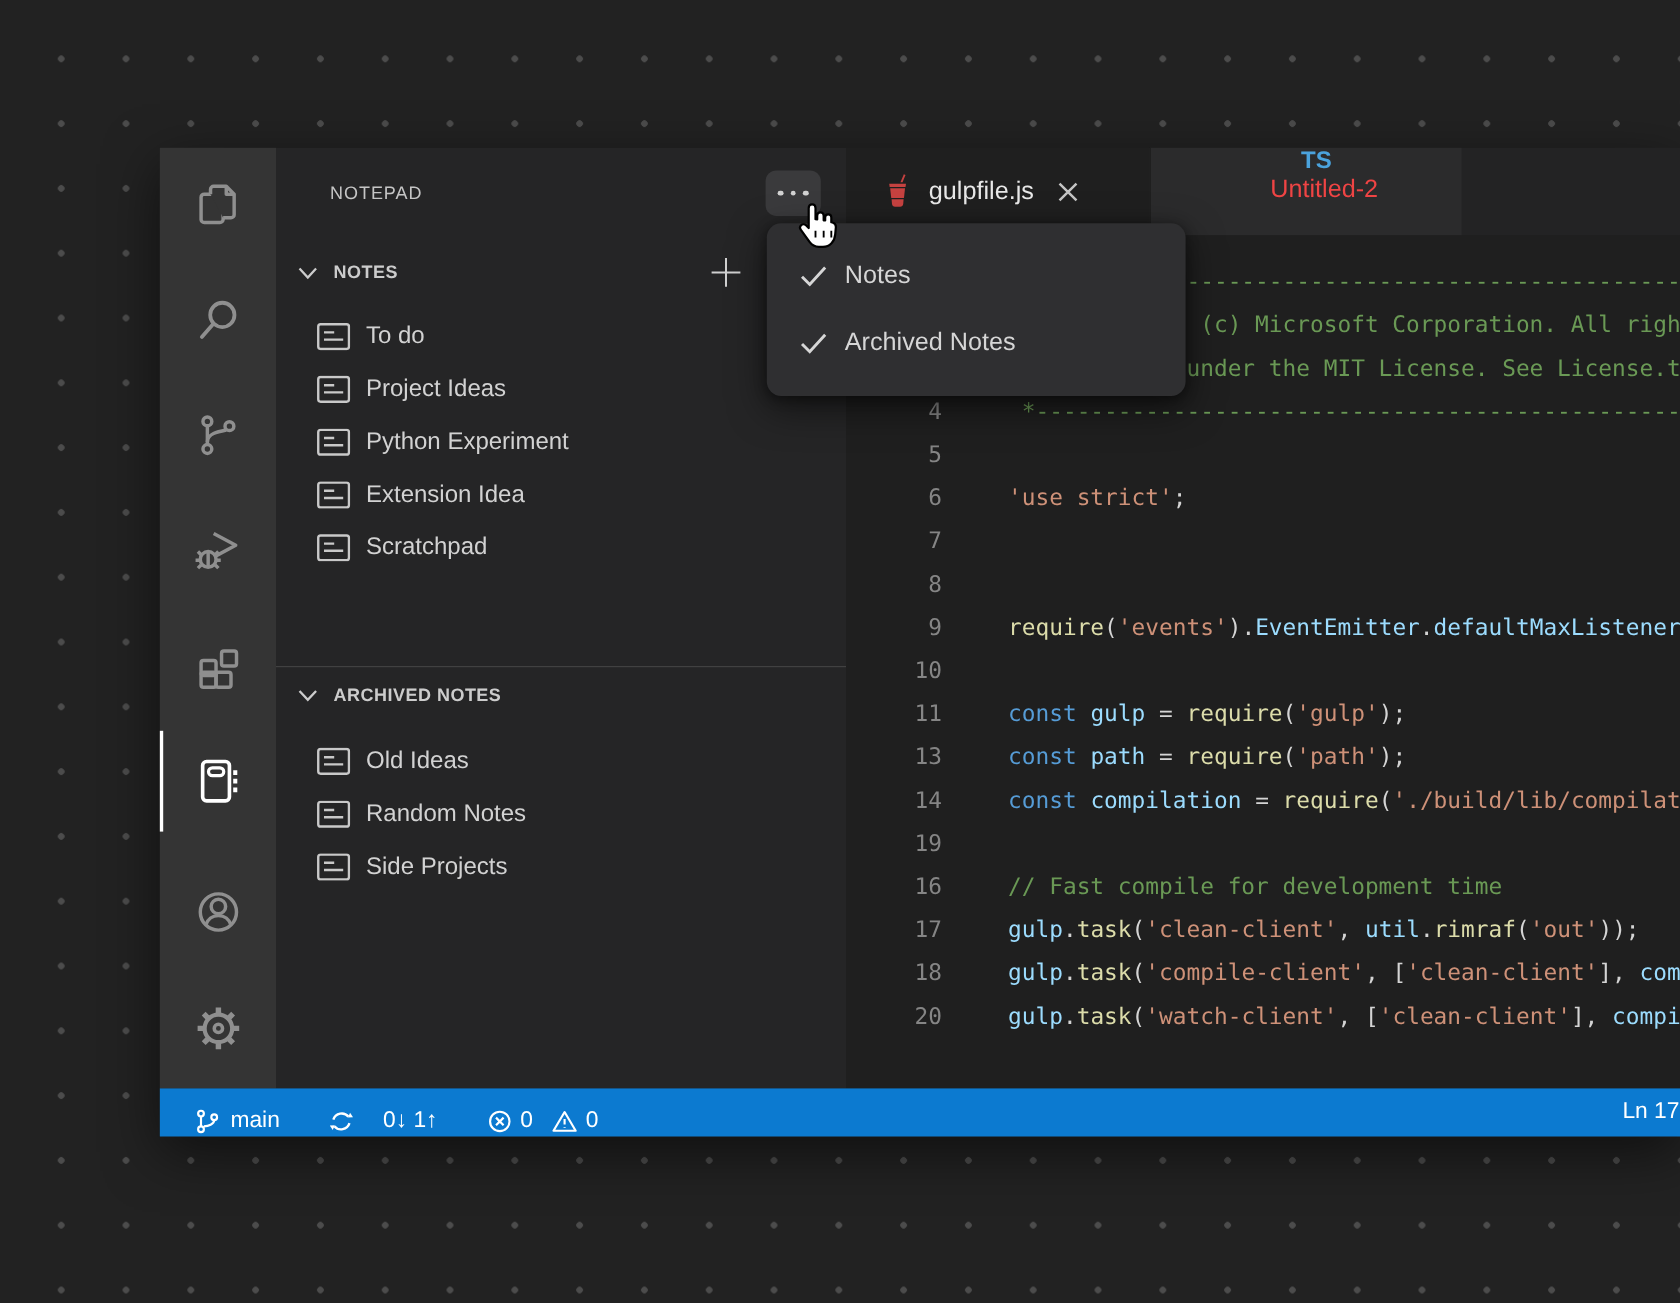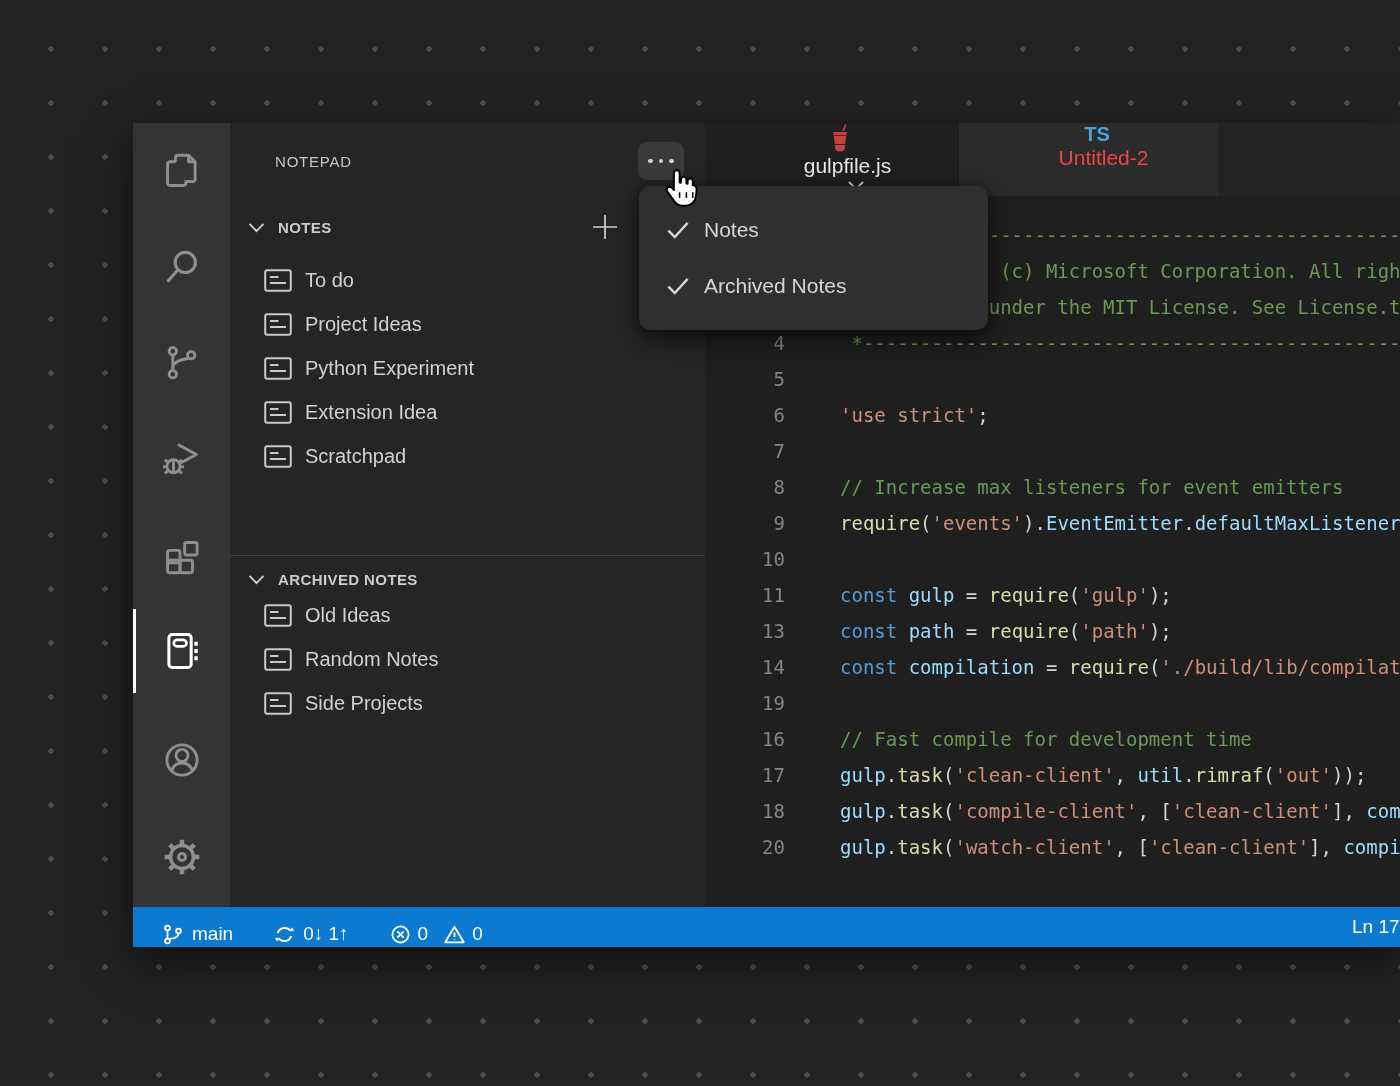--- a/index.html
+++ b/index.html
@@ -42,37 +42,37 @@
   .sb-divider{position:absolute;left:0;top:432px;width:475px;height:0;border-top:1px solid #414141;}
   
   .editor{position:absolute;left:572px;top:0;width:695px;height:784px;background:#1f1f1f;}
   .tabbar{position:absolute;left:0;top:0;width:695px;height:73px;background:#232324;display:flex;}
   .tab{height:73px;display:flex;align-items:center;cursor:pointer;white-space:nowrap;}
   .tab.active{background:#1f1f1f;}
   .tab.inactive{background:#2b2b2c;border-left:1px solid #1d1d1d;}
   .tab .tab-label{font-size:21px;}
   .tab.active .tab-label{color:#e8e8e8;}
   .tab.inactive .tab-label{color:#ef4444;}
-  .tab-gulpfile{width:253px;padding-left:32px;flex-direction:column;}
+  .tab-gulpfile{width:253px;padding-left:32px;}
   .tab-untitled{width:260px;padding-left:30px;flex-direction:column;}
   .tab .ticon{margin-right:15px;display:flex;}
   .ts-badge{font-size:20px;font-weight:700;color:var(--ts-icon-blue);margin-right:13px;}
   .tab-close{margin-left:17px;display:flex;padding:2px;cursor:pointer;}
   .code-area{position:absolute;left:0;top:73px;width:695px;height:711px;overflow:hidden;padding-top:21px;}
   .code-line{height:36px;line-height:36px;font-family:"DejaVu Sans Mono",monospace;font-size:19px;white-space:pre;display:flex;}
   .code-line .ln{width:80px;text-align:right;color:var(--line-number);flex:0 0 80px;}
   .code-line .code{margin-left:55px;color:var(--punctuation);}
   .tk-cm{color:var(--comment);} .tk-kw{color:var(--keyword);} .tk-var{color:var(--variable);}
   .tk-fn{color:var(--function);} .tk-str{color:var(--string);} .tk-pl{color:var(--punctuation);}
   
   .statusbar{position:absolute;left:0;top:784px;width:1267px;height:54px;background:var(--status-bar-bg);color:#fff;display:flex;align-items:center;font-size:19px;}
   .sb-group{display:flex;align-items:center;cursor:pointer;}
   .sb-group svg{display:block;}
   .g-branch{margin-left:30px;} .g-branch span{margin-left:9px;}
-  .g-sync{margin-left:41px;} .g-sync span{margin-left:8px;}
+  .g-sync{margin-left:41px;gap:16px;} .g-sync span{margin-left:8px;}
   .g-problems{margin-left:41px;} .g-problems span{margin-left:7px;} .g-problems .warn{margin-left:16px;}
   .sb-cursor{position:absolute;left:1219px;top:0;height:40px;display:flex;align-items:center;cursor:pointer;white-space:nowrap;}
   
   .ctx-menu{position:absolute;left:639px;top:186px;width:349px;height:144px;background:#2f2f31;border-radius:12px;z-index:90;
     box-shadow:0 10px 30px rgba(0,0,0,.5),0 2px 10px rgba(0,0,0,.4);padding-top:16px;}
   .ctx-item{height:56px;display:flex;align-items:center;padding-left:27px;cursor:pointer;}
   .ctx-item .check{display:flex;width:24px;}
   .ctx-item .ctx-label{margin-left:14px;font-size:21px;color:#d6d6d6;}
   
   .hand-cursor{position:absolute;left:664px;top:168px;z-index:100;pointer-events:none;}
@@ -220,21 +220,21 @@
     <div class="sb-divider"></div>
 
     <div class="section-header" style="top:438px">
       <span class="chev">
         <svg width="17" height="11" viewBox="0 0 16 10" fill="none" stroke="#cccccc" stroke-width="1.8">
             <polyline points="1.5,1.5 8,8.5 14.5,1.5"></polyline>
           </svg>
       </span>
       <span class="section-label">ARCHIVED NOTES</span>
     </div>
-    <div class="item-list" style="top:460px">
+    <div class="item-list" style="top:479px">
 
         <div class="note-item">
           <span class="note-icon">
             <svg width="28" height="23" viewBox="0 0 28 23" fill="none" stroke="#c9c9c9" stroke-width="2">
               <rect x="1.2" y="1.2" width="25.6" height="20.6" rx="2"></rect>
               <path d="M6 8 H14.5 M6 14 H22"></path>
             </svg>
           </span>
           <span class="note-label">Old Ideas</span>
         </div>
@@ -287,21 +287,21 @@
     </div>
     <div class="code-area">
       <div id="code-lines">
           <div class="code-line"><span class="ln">1</span><span class="code"><span class="tk-cm">/*---------------------------------------------------------------------------------------------</span></span></div>
           <div class="code-line"><span class="ln">2</span><span class="code"><span class="tk-cm"> *  Copyright (c) Microsoft Corporation. All rights reserved.</span></span></div>
           <div class="code-line"><span class="ln">3</span><span class="code"><span class="tk-cm"> *  Licensed under the MIT License. See License.txt in the project root for license information.</span></span></div>
           <div class="code-line"><span class="ln">4</span><span class="code"><span class="tk-cm"> *--------------------------------------------------------------------------------------------*/</span></span></div>
           <div class="code-line"><span class="ln">5</span><span class="code"></span></div>
           <div class="code-line"><span class="ln">6</span><span class="code"><span class="tk-str">'use strict'</span><span class="tk-pl">;</span></span></div>
           <div class="code-line"><span class="ln">7</span><span class="code"></span></div>
-          <div class="code-line"><span class="ln">8</span><span class="code"><span class="tk-cm">// Increase max listeners for event emitters</span></span></div>
+          <div class="code-line"><span class="ln">8</span></div>
           <div class="code-line"><span class="ln">9</span><span class="code"><span class="tk-fn">require</span><span class="tk-pl">(</span><span class="tk-str">'events'</span><span class="tk-pl">).</span><span class="tk-var">EventEmitter</span><span class="tk-pl">.</span><span class="tk-var">defaultMaxListeners</span></span></div>
           <div class="code-line"><span class="ln">10</span><span class="code"></span></div>
           <div class="code-line"><span class="ln">11</span><span class="code"><span class="tk-kw">const</span><span class="tk-pl"> </span><span class="tk-var">gulp</span><span class="tk-pl"> = </span><span class="tk-fn">require</span><span class="tk-pl">(</span><span class="tk-str">'gulp'</span><span class="tk-pl">);</span></span></div>
           <div class="code-line"><span class="ln">13</span><span class="code"><span class="tk-kw">const</span><span class="tk-pl"> </span><span class="tk-var">path</span><span class="tk-pl"> = </span><span class="tk-fn">require</span><span class="tk-pl">(</span><span class="tk-str">'path'</span><span class="tk-pl">);</span></span></div>
           <div class="code-line"><span class="ln">14</span><span class="code"><span class="tk-kw">const</span><span class="tk-pl"> </span><span class="tk-var">compilation</span><span class="tk-pl"> = </span><span class="tk-fn">require</span><span class="tk-pl">(</span><span class="tk-str">'./build/lib/compilation'</span></span></div>
           <div class="code-line"><span class="ln">19</span><span class="code"></span></div>
           <div class="code-line"><span class="ln">16</span><span class="code"><span class="tk-cm">// Fast compile for development time</span></span></div>
           <div class="code-line"><span class="ln">17</span><span class="code"><span class="tk-var">gulp</span><span class="tk-pl">.</span><span class="tk-fn">task</span><span class="tk-pl">(</span><span class="tk-str">'clean-client'</span><span class="tk-pl">, </span><span class="tk-var">util</span><span class="tk-pl">.</span><span class="tk-fn">rimraf</span><span class="tk-pl">(</span><span class="tk-str">'out'</span><span class="tk-pl">));</span></span></div>
           <div class="code-line"><span class="ln">18</span><span class="code"><span class="tk-var">gulp</span><span class="tk-pl">.</span><span class="tk-fn">task</span><span class="tk-pl">(</span><span class="tk-str">'compile-client'</span><span class="tk-pl">, [</span><span class="tk-str">'clean-client'</span><span class="tk-pl">], </span><span class="tk-var">compilation</span></span></div>
           <div class="code-line"><span class="ln">20</span><span class="code"><span class="tk-var">gulp</span><span class="tk-pl">.</span><span class="tk-fn">task</span><span class="tk-pl">(</span><span class="tk-str">'watch-client'</span><span class="tk-pl">, [</span><span class="tk-str">'clean-client'</span><span class="tk-pl">], </span><span class="tk-var">compilation</span></span></div>

